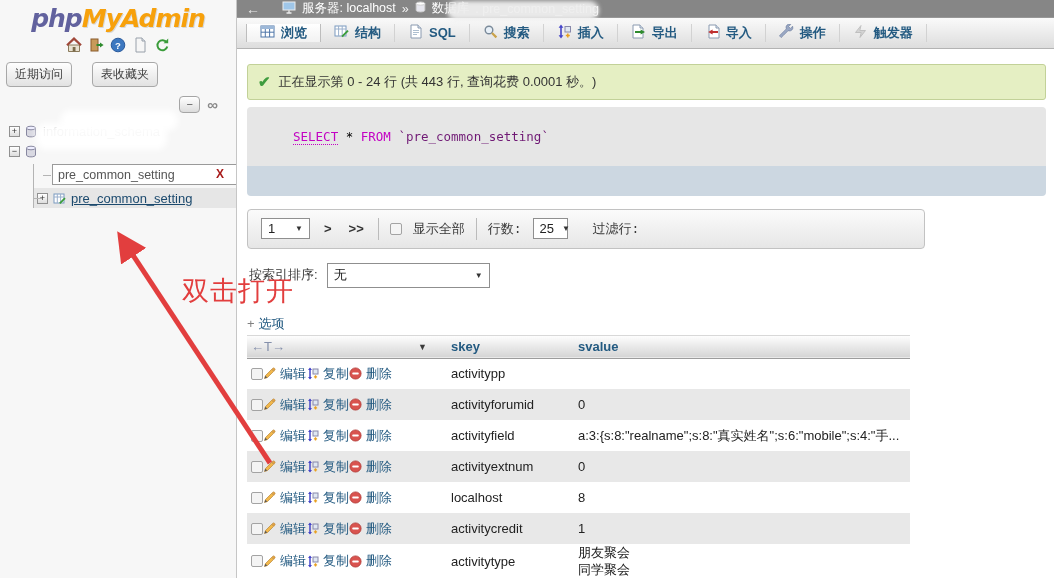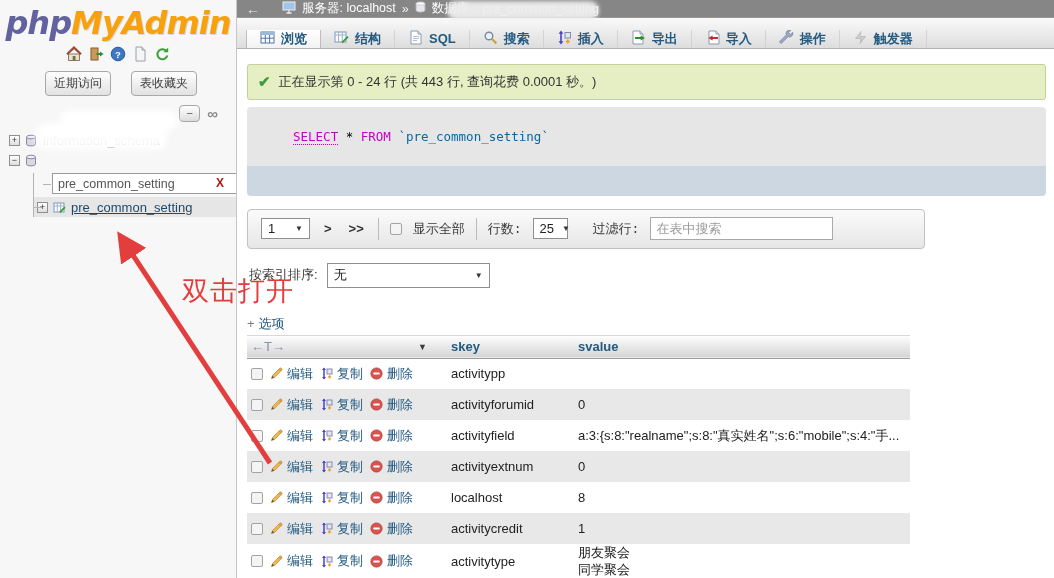--- a/index.html
+++ b/index.html
@@ -6,26 +6,26 @@
   html,body { width:1054px; height:578px; }
   body {
     font-family: "Liberation Sans", sans-serif;
     background:#fff; overflow:hidden; position:relative;
     -webkit-font-smoothing:antialiased;
   }
   .page { display:flex; width:100%; height:100%; }
 
   
   .sidebar { flex:0 0 237px; width:237px; background:#f7f7f7; border-right:1px solid #c6c6c6; position:relative; overflow:hidden; }
-  .logo { text-align:center; padding-top:4px; font-family:"DejaVu Sans", sans-serif; font-style:italic; font-weight:bold; font-size:32px; letter-spacing:-1px; white-space:nowrap; }
+  .logo { text-align:center; padding-top:4px; font-family:"DejaVu Sans", sans-serif; font-style:italic; font-weight:bold; font-size:25px; letter-spacing:-1px; white-space:nowrap; }
   .logo .p1 { color:#62629e; }
   .logo .p2 { color:#f7a10c; text-shadow:1px 1px 0 #d8d8d8; }
   .icon-row { display:flex; justify-content:center; align-items:center; gap:6px; margin-top:3px; height:18px; }
   .icon-row svg { display:block; }
-  .pill-row { display:flex; gap:20px; padding:8px 0 0 6px;justify-content:center; }
+  .pill-row { display:flex; gap:20px; padding:8px 0 0 6px; }
   .pill { border:1px solid #a8a8a8; border-radius:4px; background:linear-gradient(#fefefe,#e2e2e2); font-size:12px; color:#3a3a3a; padding:3px 8px; cursor:pointer; }
   .mini-row { display:flex; justify-content:flex-end; align-items:center; gap:7px; padding:8px 18px 0 0; height:26px; }
   .mini-btn { width:21px; height:17px; border:1px solid #a5a5a5; border-radius:4px; background:linear-gradient(#fff,#dcdcdc); font-size:11px; line-height:14px; text-align:center; color:#555; cursor:pointer; }
   .link-glyph { color:#8a8a8a; font-size:15px; font-weight:bold; line-height:15px; cursor:pointer; }
 
   .tree { margin-top:8px; font-size:13px; color:#333; }
   .tree-row { display:flex; align-items:center; gap:5px; padding:2px 0 2px 9px; height:20px; white-space:nowrap; }
   .toggle { flex:0 0 11px; width:11px; height:11px; border:1px solid #909090; background:linear-gradient(#fff,#ddd); font-size:9px; line-height:9px; text-align:center; color:#333; cursor:pointer; }
   .tree-kids { margin-left:33px; border-left:1px solid #b4b4b4; }
   .kid { position:relative; padding-left:9px; }
@@ -38,34 +38,34 @@
   .tree-row.selected { background:#e6e6e6; }
   .tree-table-link { color:#1c4a6e; text-decoration:underline; cursor:pointer; }
   .ticon { flex:0 0 13px; display:inline-flex; }
 
   
   .content { flex:1 1 auto; min-width:0; display:flex; flex-direction:column; background:#fff; }
   .topbar { height:22px; background:#868686; color:#f2f2f2; display:flex; align-items:center; gap:6px; padding-left:9px; font-size:12.5px; white-space:nowrap; }
   .back-glyph { font-size:14px; color:#e8e8e8; margin-right:16px; cursor:pointer; }
   .crumb-link { color:#fff; cursor:pointer; }
 
-  .tabs { height:40px; background:linear-gradient(#fafafa,#dddddd); border-top:1px solid #979797; border-bottom:1px solid #b3b3b3; display:flex; align-items:flex-end; padding-left:10px; }
+  .tabs { height:40px; background:linear-gradient(#fafafa,#dddddd); border-top:1px solid #979797; border-bottom:1px solid #b3b3b3; display:flex; align-items:center; padding-left:10px; }
   .tab { display:flex; align-items:center; gap:6px; padding:0 13px; font-weight:bold; font-size:13px; color:#235a81; border-right:1px solid #d2d2d2; cursor:pointer; white-space:nowrap; }
   .tab.active { background:linear-gradient(#ffffff,#f2f2f2); border-left:1px solid #bdbdbd; border-right:1px solid #bdbdbd; margin-left:-1px; }
 
   .main { padding:15px 8px 0 10px; flex:1; }
 
   .success { width:799px; background:#e5efc3; border:1px solid #c2d198; border-radius:3px; padding:8px 10px; font-size:13px; color:#333; display:flex; align-items:center; gap:8px; }
   .check-glyph { color:#3f9c3f; font-weight:bold; font-size:15px; }
 
   .sqlbox { width:799px; margin-top:7px; border-radius:4px; overflow:hidden; }
   .sql-q { background:#e6e6e6; padding:22px 0 22px 18px; font-family:"DejaVu Sans Mono", monospace; font-size:12.5px; }
   .kw { color:#c303c3; }
   .kw.dotted { border-bottom:1px dotted #c303c3;margin-left:28px; }
-  .ident { color:#0369a1; }
+  .ident { color:#701a75; }
   .sql-foot { height:30px; background:#ccd7e1; }
 
   .pagebar { margin-top:13px; width:678px; height:40px; background:linear-gradient(#fbfbfb,#e6e6e6); border:1px solid #c2c2c2; border-radius:4px; display:flex; align-items:center; gap:11px; padding:0 13px; font-size:13px; color:#333; }
   .fake-select { display:inline-flex; align-items:center; justify-content:space-between; gap:8px; background:#fff; border:1px solid #8f8f8f; padding:2px 6px; font-size:13px; color:#222; cursor:pointer; }
   .caret { font-size:8px; color:#333; }
   .pg-link { color:#333; font-weight:bold; cursor:pointer; padding:0 3px; }
   .vdiv { width:1px; height:22px; background:#bbb; }
   .cb { display:inline-block; width:12px; height:12px; background:#f4f4f4; border:1px solid #a3a3a3; border-radius:2px; cursor:pointer; flex:0 0 12px; }
   .lbl { color:#3a3a3a;font-family:Liberation Mono, monospace; }
   .filter-input { width:183px; height:23px; border:1px solid #a9a9a9; font-size:13px; padding:0 5px; color:#333; }
@@ -79,21 +79,21 @@
   .options .olabel { color:#235a81; }
 
   table.data { margin-top:2px; border-collapse:collapse; width:663px; font-size:13px; table-layout:fixed; }
   table.data thead th { background:linear-gradient(#fefefe,#d4d4d4); border-bottom:1px solid #9c9c9c; border-top:1px solid #d8d8d8; height:23px; text-align:left; font-weight:bold; color:#235a81; padding:0 4px; }
   th.c-mark { width:200px; }
   th.c-skey { width:127px; }
   .mark-wrap { display:flex; align-items:center; justify-content:space-between; padding-right:16px; color:#8590ab; font-weight:normal; font-size:13px; }
   .sort-tri { color:#3a3a3a; font-size:9px; }
   table.data tbody td { height:31px; padding:0 4px; color:#222; overflow:hidden; white-space:nowrap; }
   tr.alt { background:#e8e8e8; }
-  .acts { display:flex; align-items:center; gap:7px; }
+  .acts { display:flex; align-items:center; }
   .act { color:#235a81; display:inline-flex; align-items:center; gap:4px; cursor:pointer; text-decoration:none; }
   .i13 { width:13px; height:13px; display:block; }
   td.multi { vertical-align:top; padding-top:7px; line-height:17px; }
 
   
   .blur-patch { position:absolute; background:rgba(255,255,255,.96); border-radius:10px; filter:blur(3px); z-index:30; }
   .blur-topbar { left:447px; top:1px; width:152px; height:19px; background:rgba(238,238,238,.95); filter:blur(2px); }
   .blur-schema { left:60px; top:110px; width:118px; height:21px; }
   .blur-dbname { left:36px; top:123px; width:131px; height:27px; }
   .arrow-overlay { position:absolute; left:0; top:0; width:1054px; height:578px; pointer-events:none; z-index:40; }
@@ -312,21 +312,20 @@
         <span class="vdiv"></span>
         <span class="cb"></span>
         <span class="lbl">显示全部</span>
         <span class="vdiv"></span>
         <span class="lbl">行数:</span>
         <span class="fake-select" style="width:35px">
           <span>25</span>
           <span class="caret">▼</span>
         </span>
         <span class="lbl" style="margin-left:14px">过滤行:</span>
-        <input class="filter-input" type="text" placeholder="在表中搜索" style="">
       </div>
 
       <div class="sortrow">
         <span>按索引排序:</span>
         <span class="fake-select sort-select">
           <span>无</span>
           <span class="caret">▼</span>
         </span>
       </div>
 

